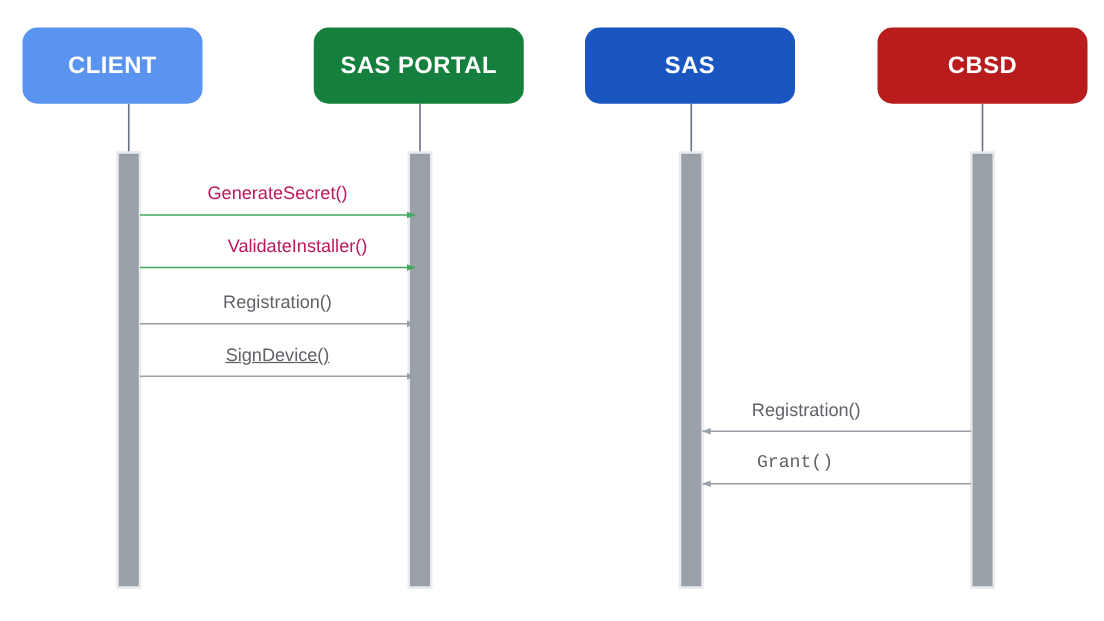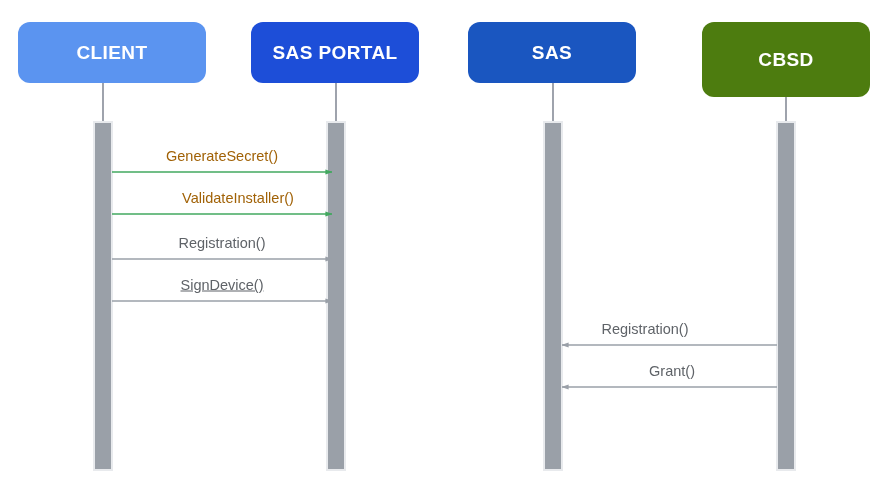--- a/index.html
+++ b/index.html
@@ -46,21 +46,21 @@
   .msg-label {
     position: absolute;
     font-family: "Liberation Sans", sans-serif;
     font-size: 14.5px;
     font-weight: normal;
     white-space: nowrap;
     line-height: 1;
     transform: translate(-50%, -100%);
     user-select: none;
   }
-  .msg-label.green { color: #a16207; }
+  .msg-label.green { color: #be185d; }
   .msg-label.gray  { color: #5f6368; }
 </style>
 </head>
 <body>
 
 <div id="diagram-root">
 
   <svg id="diagram-svg" viewBox="0 0 883 497" xmlns="http://www.w3.org/2000/svg">
     <defs>
       <marker id="arrow-green" markerWidth="7" markerHeight="7" refX="6.6" refY="3" orient="auto" markerUnits="userSpaceOnUse">
@@ -86,35 +86,35 @@
         <line x1="112" x2="332" y1="172" y2="172" stroke="#42a85f" stroke-width="1.3" marker-end="url(#arrow-green)"></line>
         <line x1="112" x2="332" y1="214" y2="214" stroke="#42a85f" stroke-width="1.3" marker-end="url(#arrow-green)"></line>
         <line x1="112" x2="332" y1="259" y2="259" stroke="#9aa0a8" stroke-width="1.3" marker-end="url(#arrow-gray)"></line>
         <line x1="112" x2="332" y1="301" y2="301" stroke="#9aa0a8" stroke-width="1.3" marker-end="url(#arrow-gray)"></line>
         <line x1="777" x2="562" y1="345" y2="345" stroke="#9aa0a8" stroke-width="1.3" marker-end="url(#arrow-gray)"></line>
         <line x1="777" x2="562" y1="387" y2="387" stroke="#9aa0a8" stroke-width="1.3" marker-end="url(#arrow-gray)"></line>
       </g>
   </svg>
 
   <div id="participants-layer">
-      <div class="participant-box" style="left: 18px; top: 22px; width: 188px; height: 61px; background: rgb(91, 148, 240);">
+      <div class="participant-box" style="left: 18px; top: 22px; width: 144px; height: 61px; background: rgb(91, 148, 240);">
         <span class="participant-label">CLIENT</span>
       </div>
-      <div class="participant-box" style="left: 251px; top: 22px; width: 168px; height: 61px; background: #1d4ed8;">
+      <div class="participant-box" style="left: 251px; top: 22px; width: 168px; height: 61px; background: #15803d;">
         <span class="participant-label">SAS PORTAL</span>
       </div>
       <div class="participant-box" style="left: 468px; top: 22px; width: 168px; height: 61px; background: rgb(26, 86, 192); text-align: right;">
         <span class="participant-label">SAS</span>
       </div>
-      <div class="participant-box" style="left: 702px; top: 22px; width: 168px; height: 75px; background: #4d7c0f;">
+      <div class="participant-box" style="left: 702px; top: 22px; width: 168px; height: 61px; background: #b91c1c;">
         <span class="participant-label">CBSD</span>
       </div>
     </div>
   <div id="labels-layer">
       <div class="msg-label green" style="left: 222px; top: 163px;">GenerateSecret()</div>
       <div class="msg-label green" style="left: 238px; top: 205px;">ValidateInstaller()</div>
       <div class="msg-label gray" style="left: 222px; top: 250px;">Registration()</div>
       <div class="msg-label gray" style="left: 222px; top: 292px; text-decoration: underline;">SignDevice()</div>
       <div class="msg-label gray" style="left: 645px; top: 336px;">Registration()</div>
-      <div class="msg-label gray" style="left: 672px; top: 378px;">Grant()</div>
+      <div class="msg-label gray" style="left: 636px; top: 378px; font-family: Liberation Mono, monospace;">Grant()</div>
     </div>
 
 </div>
 
 </body></html>

